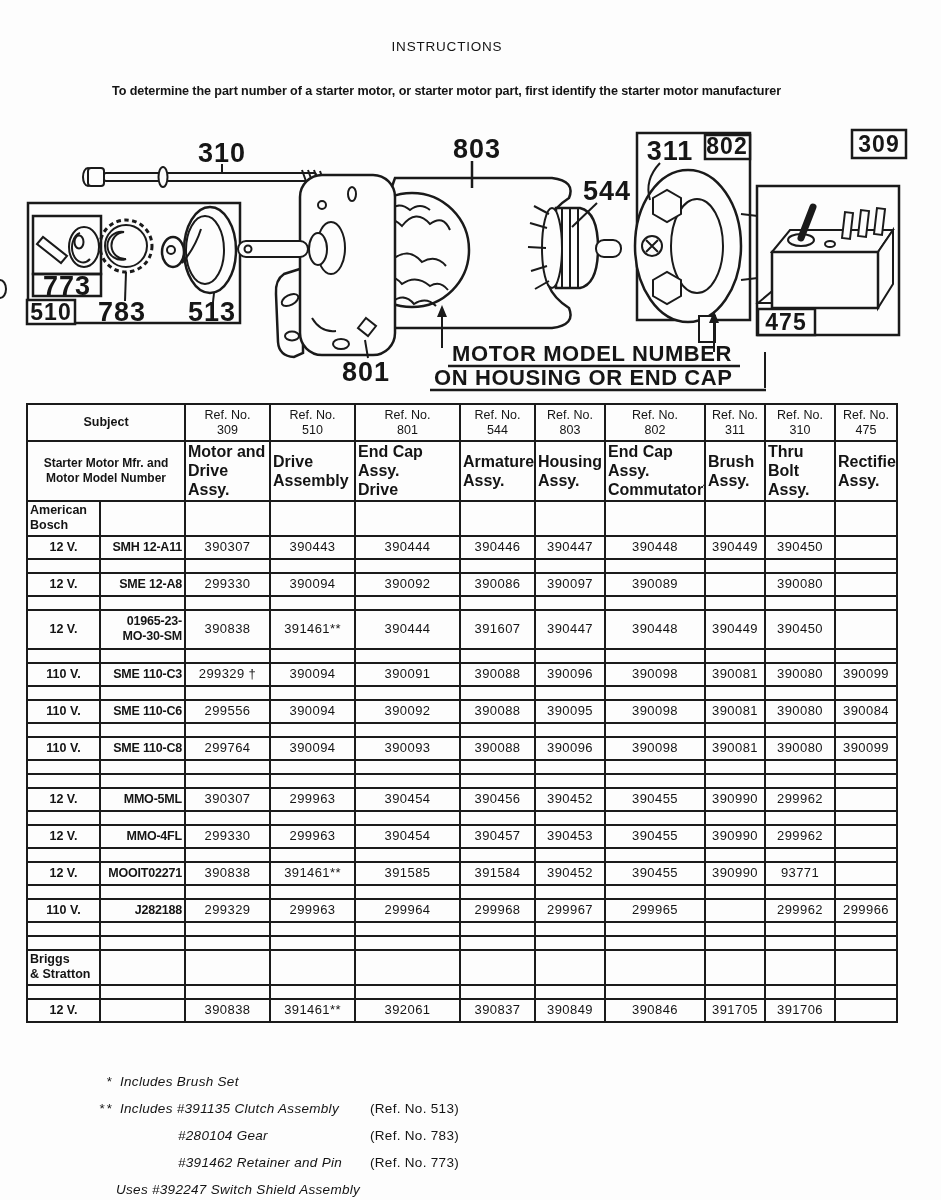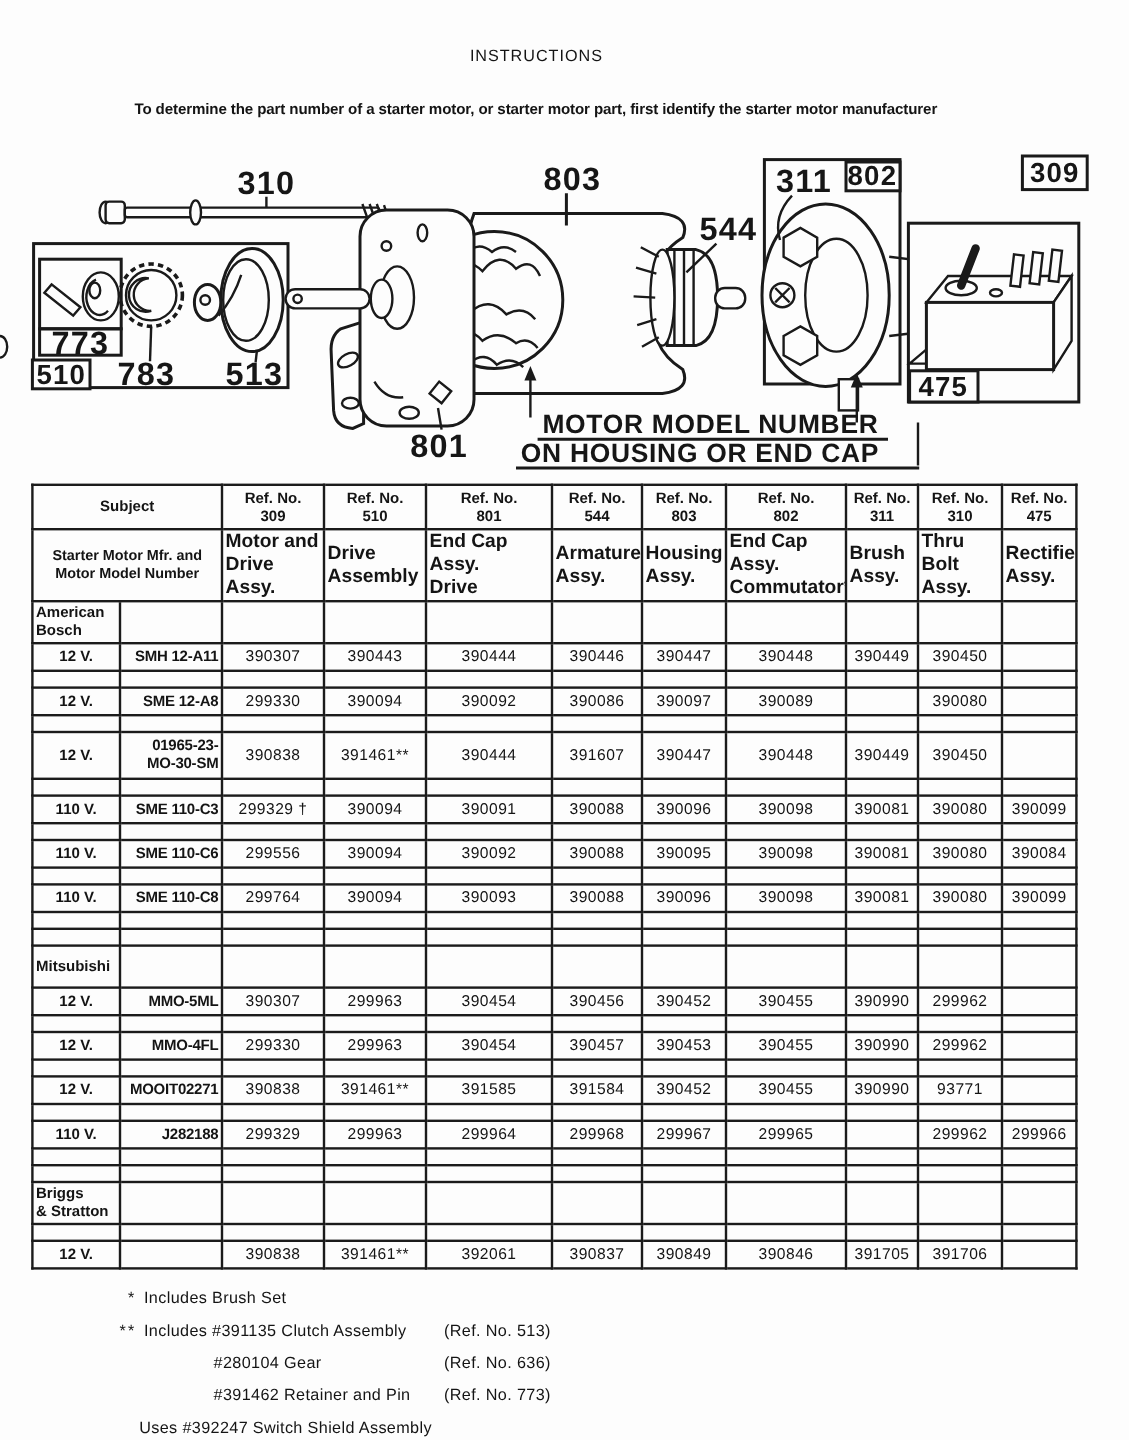--- a/index.html
+++ b/index.html
@@ -32,31 +32,31 @@
   }
   #parts-table td{
     border:2px solid #1b1b1b;padding:0 2px;overflow:hidden;
     white-space:pre-line;line-height:1.2;vertical-align:middle;
   }
   tr.h1{height:37px;} tr.h2{height:37px;}
   tr.group{height:35px;} tr.data{height:23px;}
   tr.data2{height:39px;} tr.spacer{height:14px;}
   td.subject-h{font-weight:700;text-align:center;vertical-align:bottom;padding-bottom:2px;font-size:12.5px;}
   td.subject-h2{font-weight:600;text-align:center;font-size:12px;margin-top:43px;}
-  td.ref-h{font-weight:700;text-align:center;font-size:12.5px;}
+  td.ref-h{font-weight:400;text-align:center;font-size:12.5px;}
   td.desc-h{font-weight:600;text-align:left;font-size:16px;}
   td.group-cell{font-weight:600;text-align:left;padding-left:3px;font-size:12.5px;}
   td.volt-cell{text-align:center;padding-right:8px;font-weight:600;}
   td.model-cell{text-align:right;padding-left:3px;font-weight:600;letter-spacing:-0.2px;}
   td.num-cell{text-align:center;font-weight:500;font-size:13px;letter-spacing:.4px;}
   
   #footnotes{left:98px;top:1074px;width:560px;font-size:13.5px;font-weight:500;letter-spacing:.3px;}
   .fn-line{position:relative;height:27px;}
   .fn-marker{position:absolute;left:0;width:16px;text-align:right;letter-spacing:2px;}
-  .fn-text{position:absolute;left:22px;white-space:nowrap;}
+  .fn-text{position:absolute;left:22px;white-space:nowrap;font-style:italic;}
   .fn-text.ind{left:80px;}
   .fn-text.uses{left:18px;}
   .fn-ref{position:absolute;left:272px;white-space:nowrap;}
 </style>
 </head>
 <body>
 
 <div class="abs" id="title">INSTRUCTIONS</div>
 
 <div class="abs" id="intro">
@@ -444,33 +444,20 @@
         <td></td>
         <td></td>
         <td></td>
         <td></td>
         <td></td>
         <td></td>
         <td></td>
         <td></td>
         <td></td>
       </tr>
-      <tr class="group">
-        <td class="group-cell">Mitsubishi</td>
-        <td></td>
-        <td></td>
-        <td></td>
-        <td></td>
-        <td></td>
-        <td></td>
-        <td></td>
-        <td></td>
-        <td></td>
-        <td></td>
-      </tr>
       <tr class="data">
         <td class="volt-cell">12 V.</td>
         <td class="model-cell">MMO-5ML</td>
         <td class="num-cell">390307</td>
         <td class="num-cell">299963</td>
         <td class="num-cell">390454</td>
         <td class="num-cell">390456</td>
         <td class="num-cell">390452</td>
         <td class="num-cell">390455</td>
         <td class="num-cell">390990</td>
@@ -631,21 +618,21 @@
       <span class="fn-ref"></span>
     </div>
     <div class="fn-line">
       <span class="fn-marker">**</span>
       <span class="fn-text">Includes #391135 Clutch Assembly</span>
       <span class="fn-ref">(Ref. No. 513)</span>
     </div>
     <div class="fn-line">
       <span class="fn-marker"></span>
       <span class="fn-text ind">#280104 Gear</span>
-      <span class="fn-ref">(Ref. No. 636)</span>
+      <span class="fn-ref">(Ref. No. 783)</span>
     </div>
     <div class="fn-line">
       <span class="fn-marker"></span>
       <span class="fn-text ind">#391462 Retainer and Pin</span>
       <span class="fn-ref">(Ref. No. 773)</span>
     </div>
     <div class="fn-line">
       <span class="fn-marker"></span>
       <span class="fn-text uses">Uses #392247 Switch Shield Assembly</span>
       <span class="fn-ref"></span>

